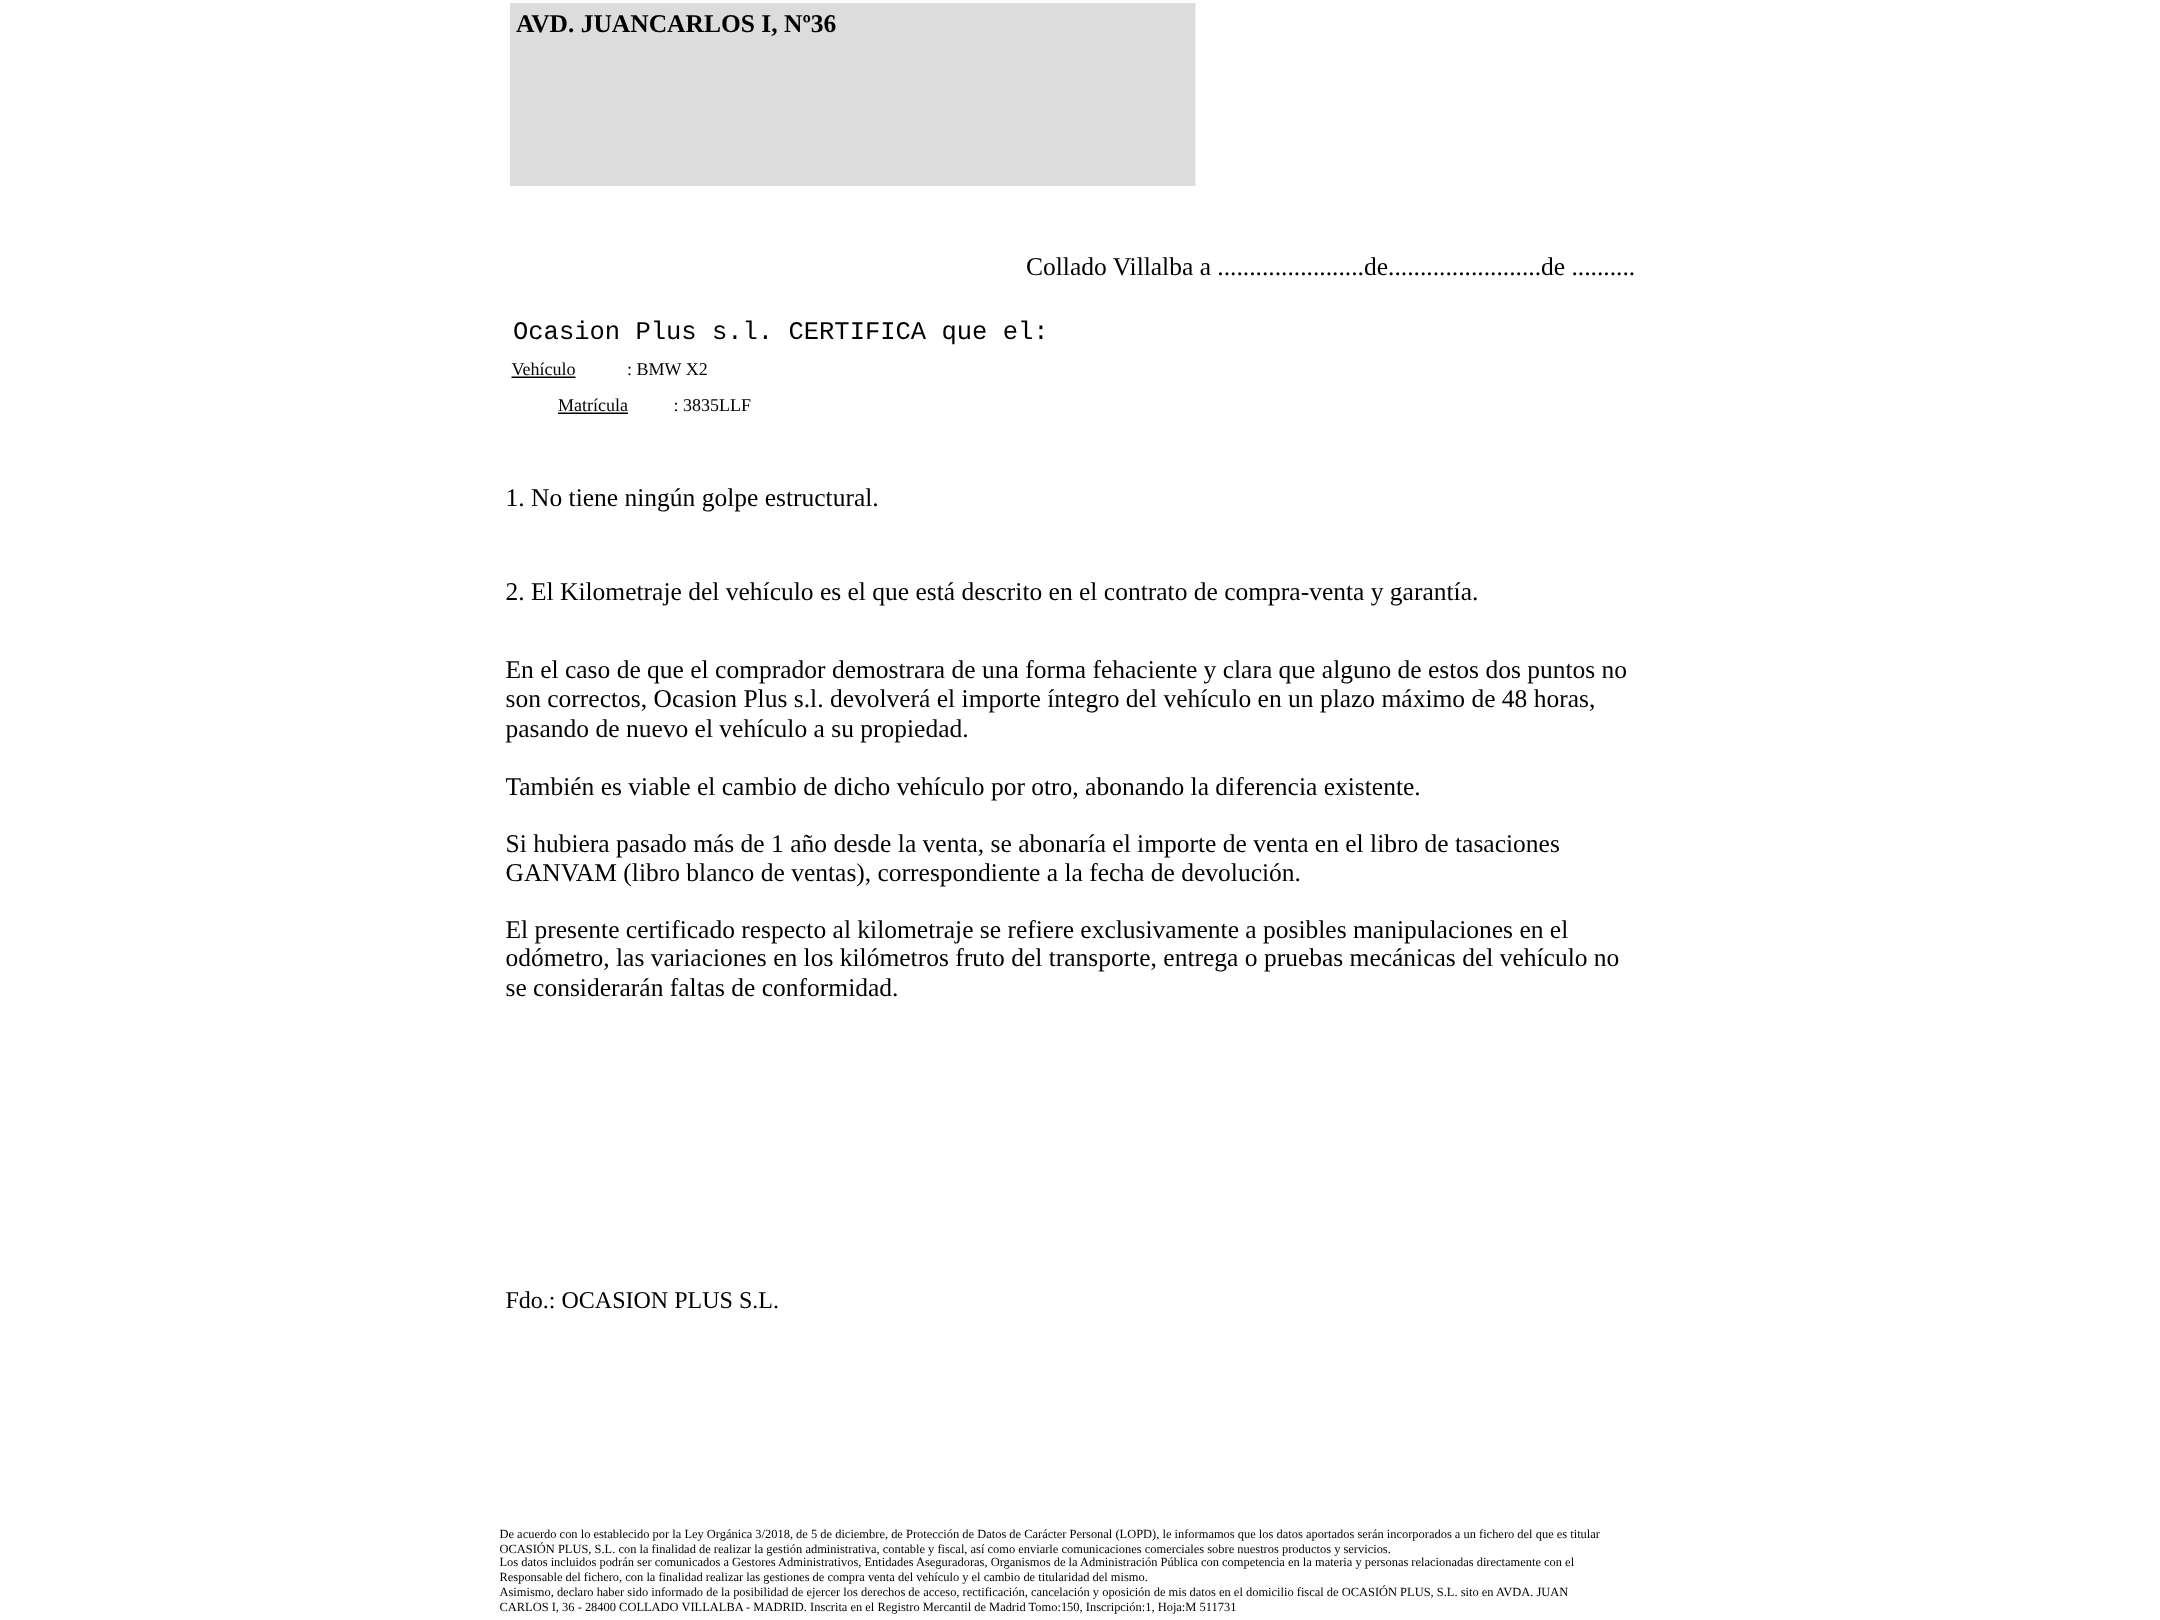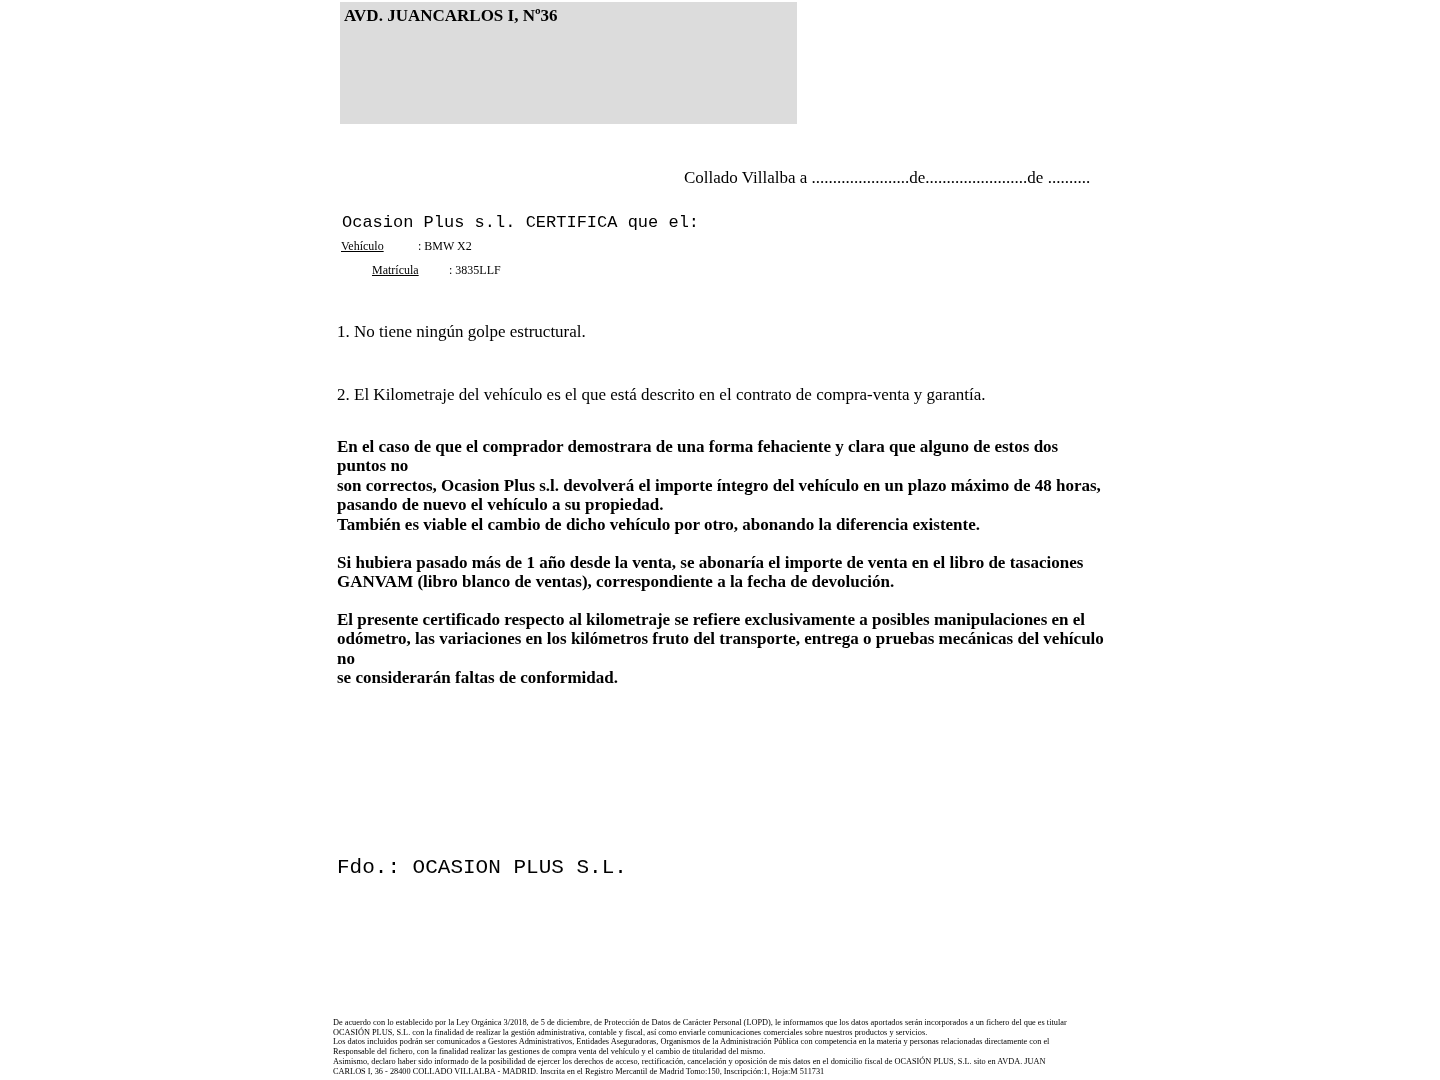--- a/index.html
+++ b/index.html
@@ -72,35 +72,33 @@
   .point.p1 { top: 322px; }
   .point.p2 { top: 361px; margin-top: 24px; }
 
   
   .para {
     left: 337px;
     width: 768px;
     font-size: 17px;
     line-height: 19.4px;
     white-space: pre-line;
-    font-weight: bold;
   }
   .para.refund   { top: 437px; }
   .para.exchange { top: 515px; }
   .para.ganvam   { top: 553px; }
   .para.odometer { top: 610px; }
 
   
   .signature {
     left: 337px;
     top: 858px;
-    font-size: 21px;
+    font-size: 16px;
     line-height: 19.4px;
     white-space: nowrap;
-    font-family: Liberation Mono, monospace;
   }
 
   
   .legal-block {
     left: 333px;
     top: 1018px;
     width: 768px;
   }
   .legal-block p {
     margin: 0;

